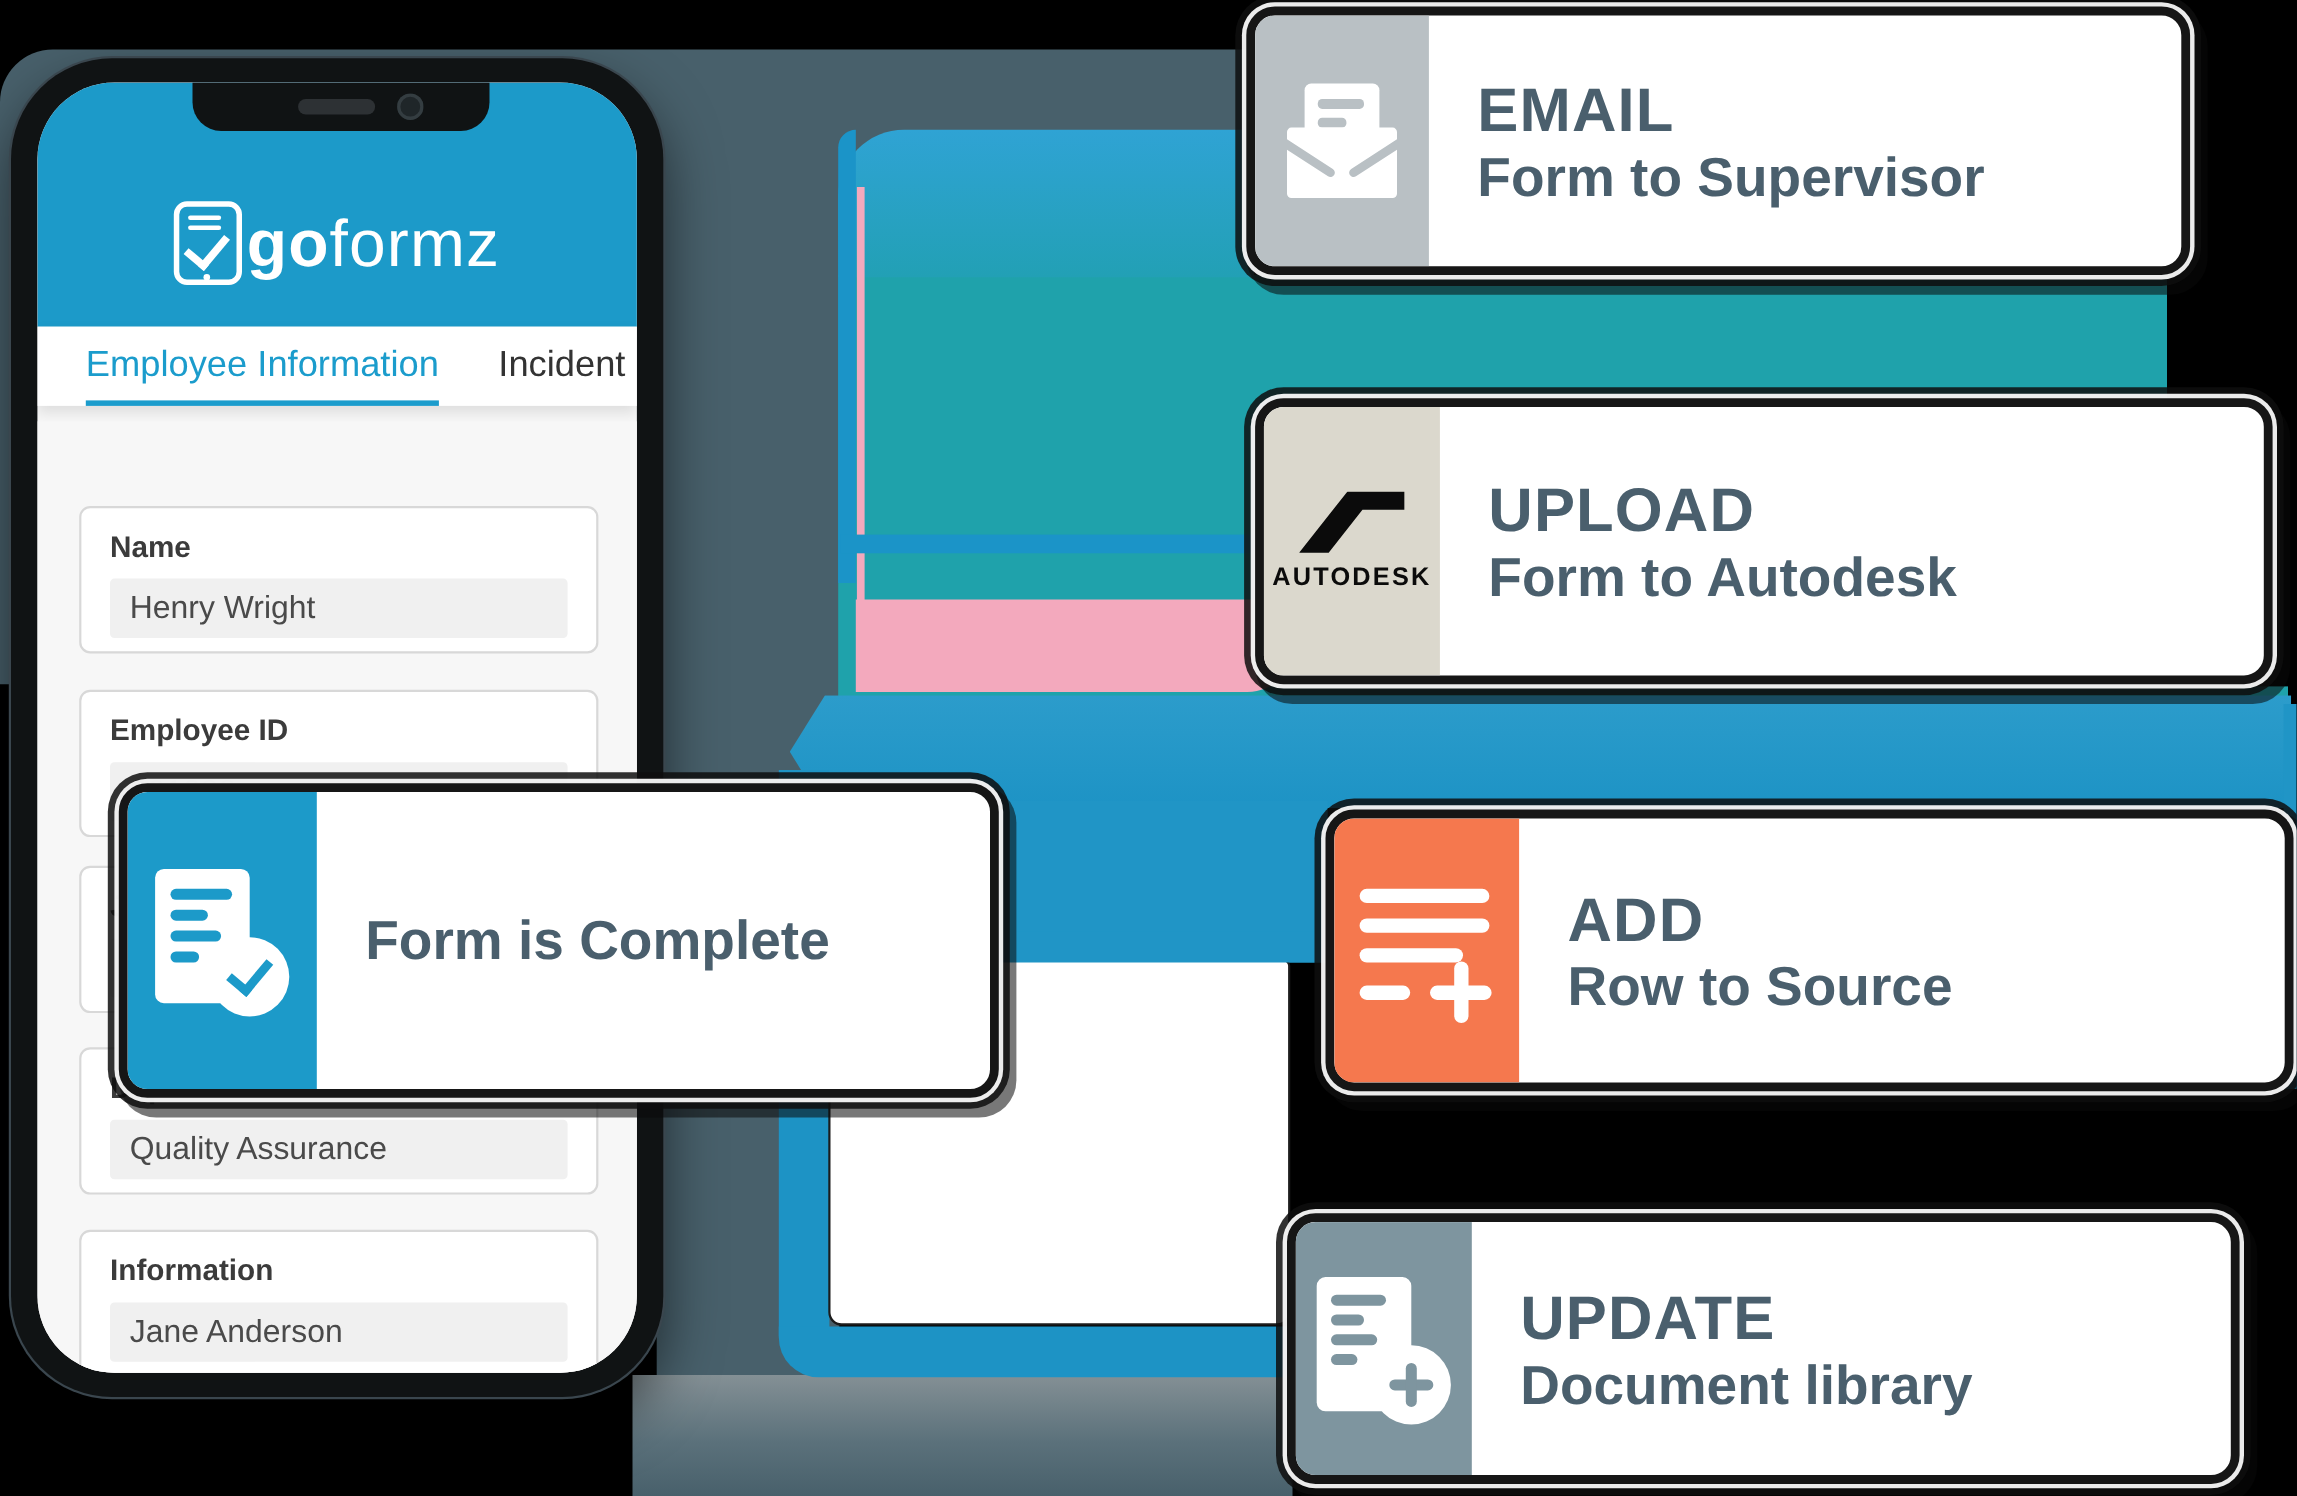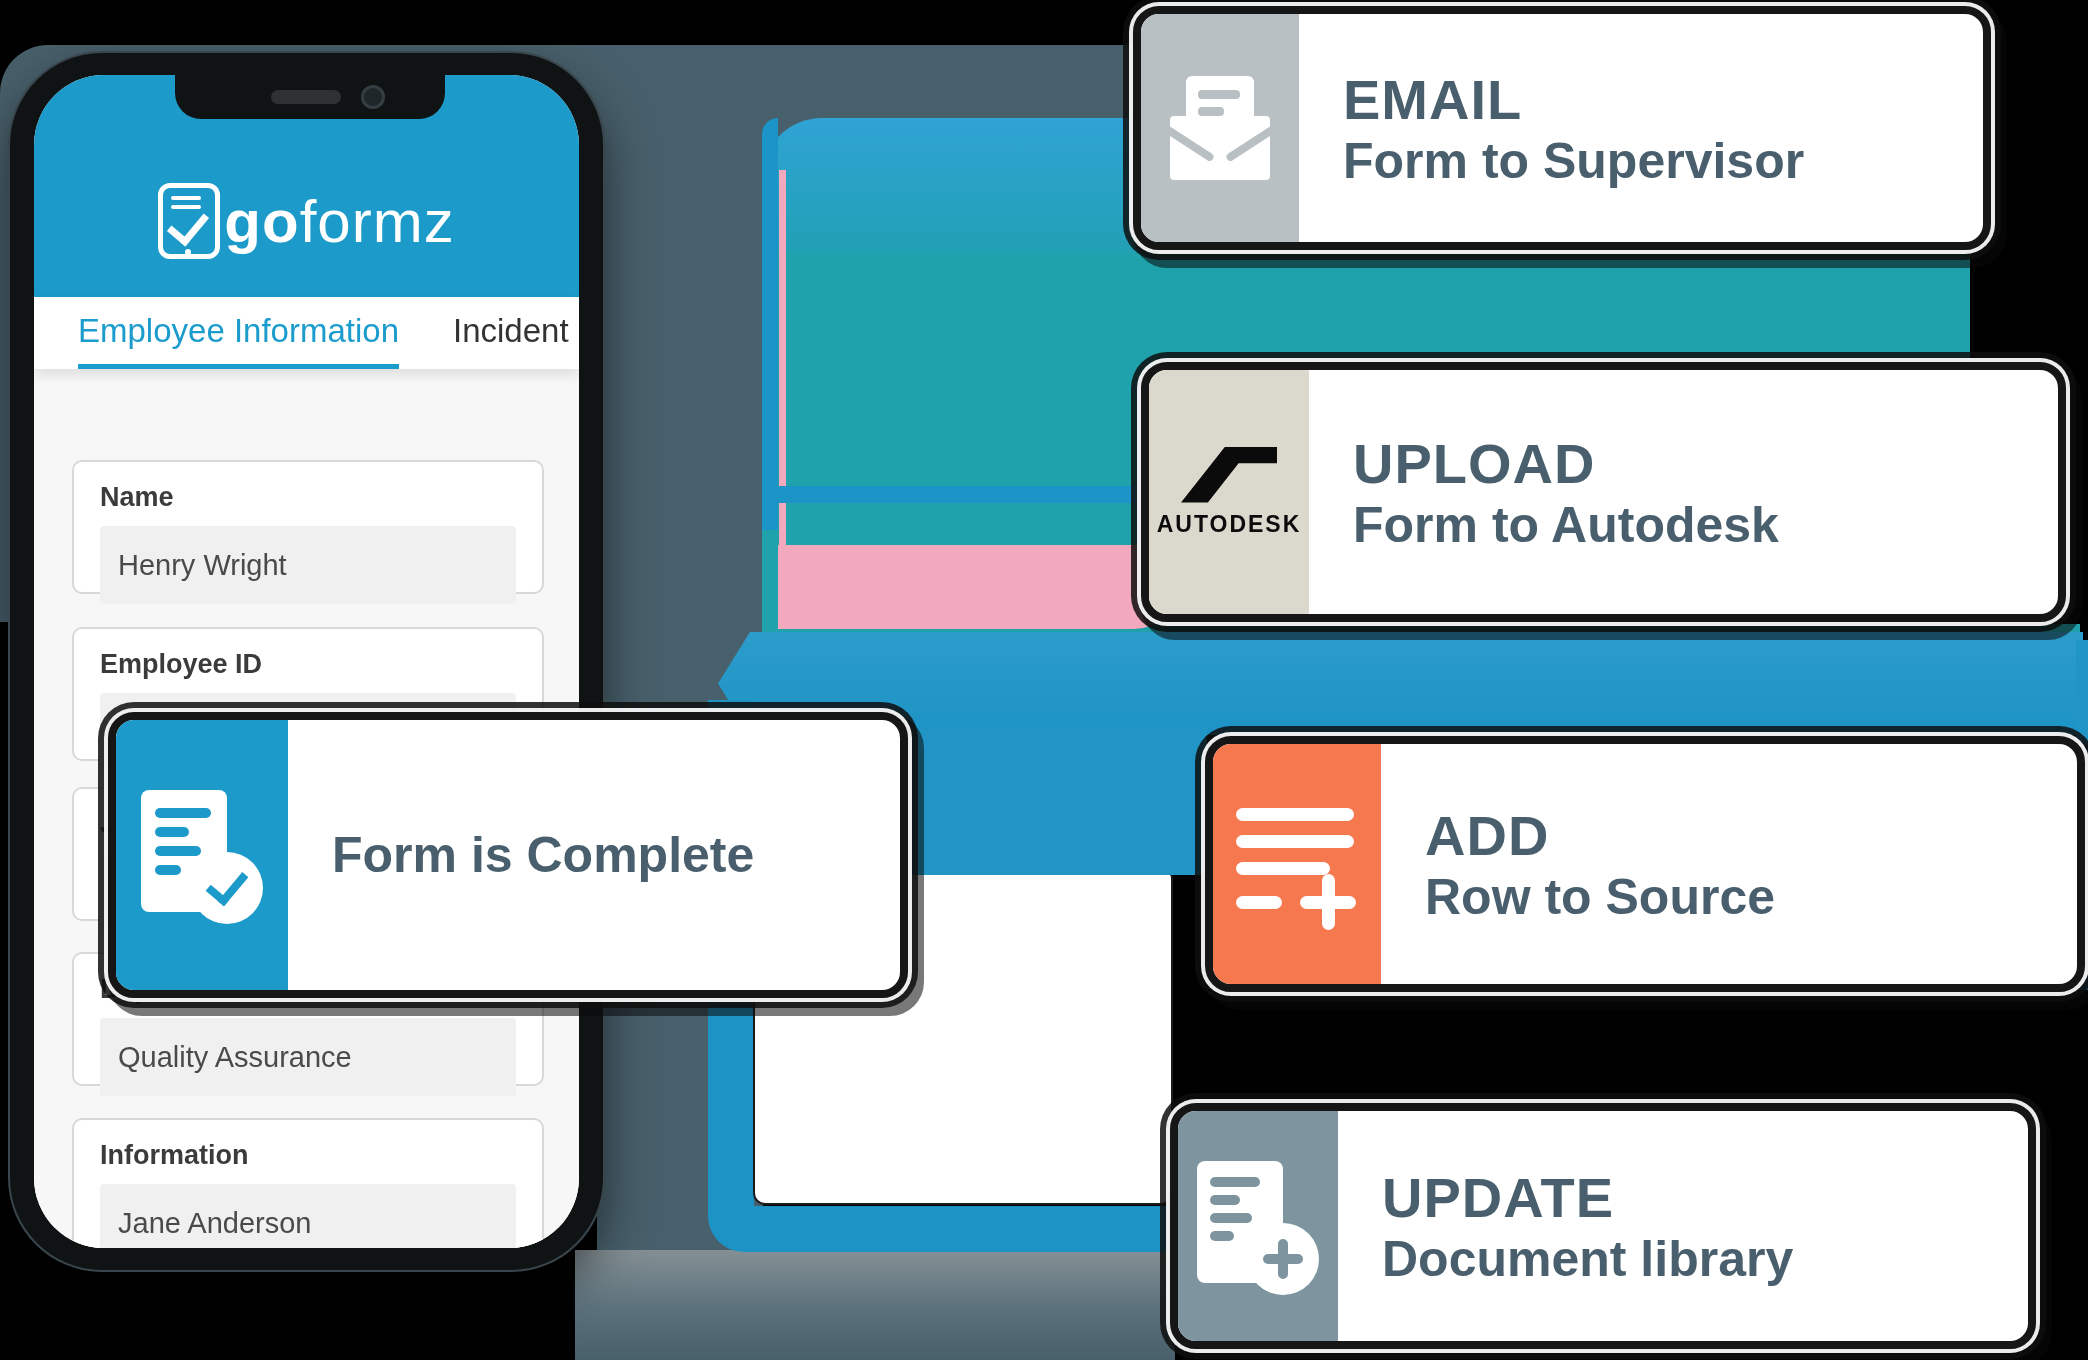--- a/index.html
+++ b/index.html
@@ -56,21 +56,21 @@
   .tabs{position:absolute;left:0;top:222px;width:100%;height:72px;background:#fff;display:flex;
     align-items:stretch;padding:0 0 0 44px;box-sizing:border-box;gap:54px;
     box-shadow:0 6px 12px rgba(0,0,0,.10);white-space:nowrap;}
   .tab{display:flex;align-items:center;font-size:33px;font-weight:500;color:#333;border-bottom:5px solid transparent;}
   .tab.active{color:#1B9CCC;border-bottom-color:#1B9CCC;}
   .form{position:absolute;left:0;top:308px;width:100%;bottom:0;background:#f7f7f7;}
   .field{position:absolute;left:38px;width:472px;height:134px;background:#fff;border:2px solid #d8d8d8;
     border-radius:10px;box-sizing:border-box;padding:20px 26px;}
   .field .lbl{font-size:27px;font-weight:700;color:#3b3b3b;}
   .field .val{margin-top:13px;height:54px;background:#f0f0f0;border-radius:4px;font-size:29px;color:#4a4a4a;
-    display:flex;align-items:center;padding:12px 18px;}
+    display:flex;align-items:center;padding:0 18px;}
 
   
   .sketch{position:absolute;background:#fff;border:8px solid #161616;border-radius:26px;box-sizing:border-box;
     box-shadow:0 0 0 4px rgba(255,255,255,.92),0 0 0 10px rgba(14,14,14,.85),8px 10px 0 8px rgba(10,10,10,.55);
     display:flex;overflow:hidden;}
   .panel{flex:none;display:flex;align-items:center;justify-content:center;}
   .texts{flex:1;display:flex;flex-direction:column;justify-content:center;padding-left:44px;}
   .title{font-size:56px;font-weight:800;color:#4A5F6D;letter-spacing:1px;}
   .subtitle{font-size:50px;font-weight:600;color:#4A5F6D;}
 

